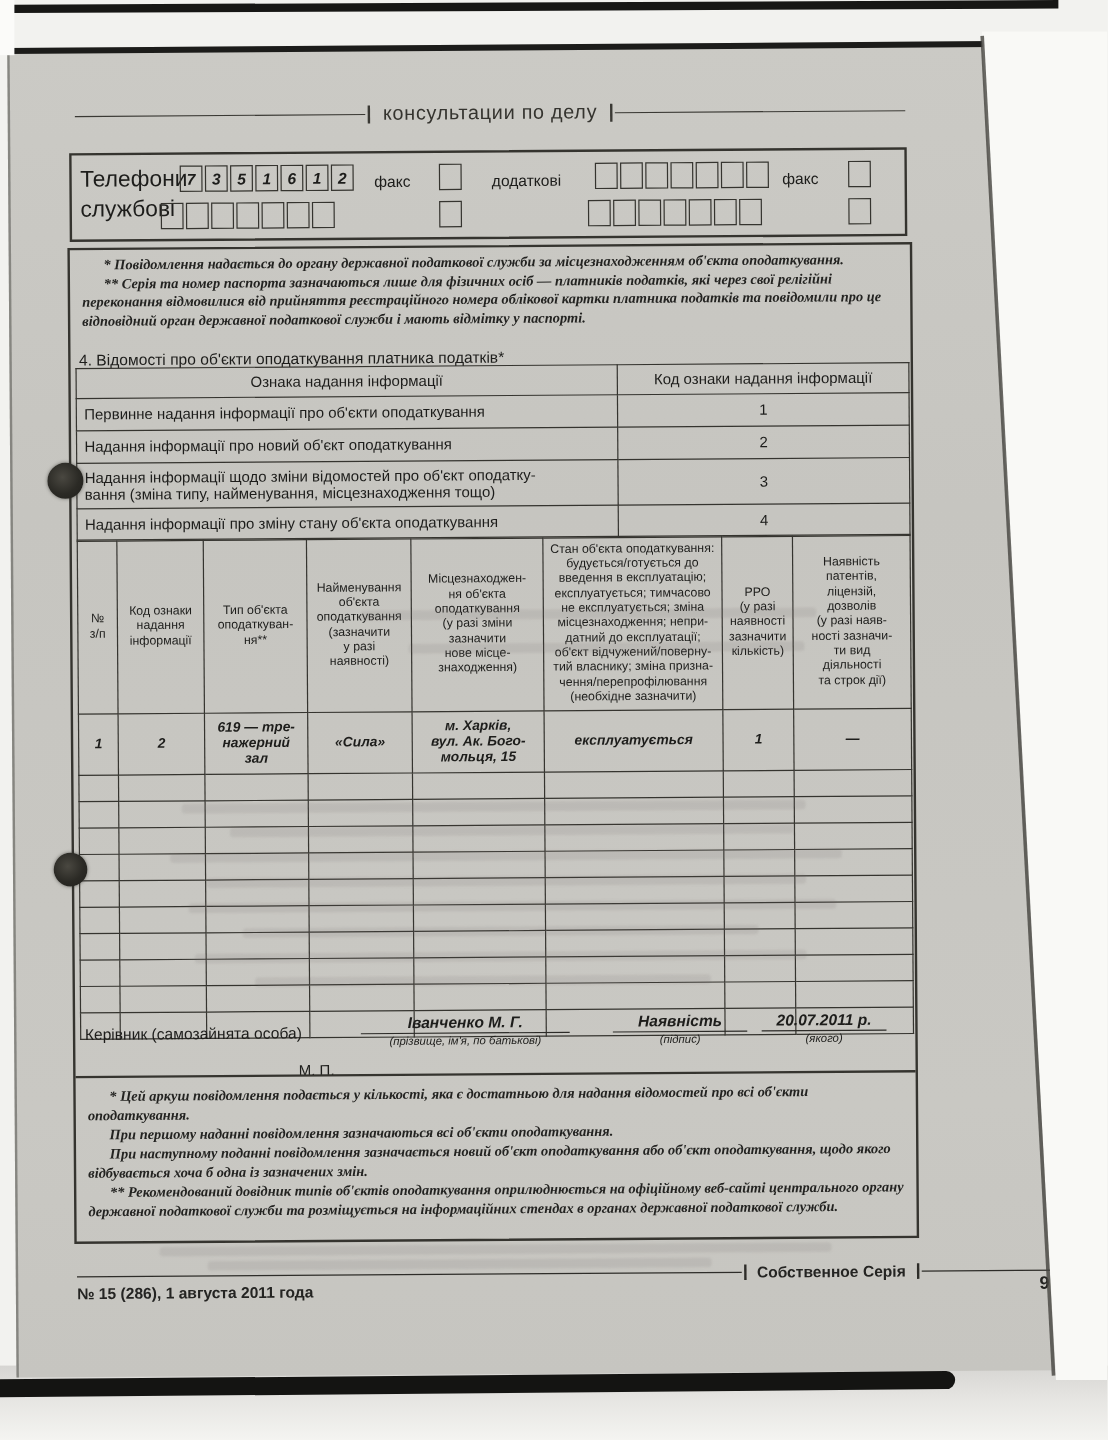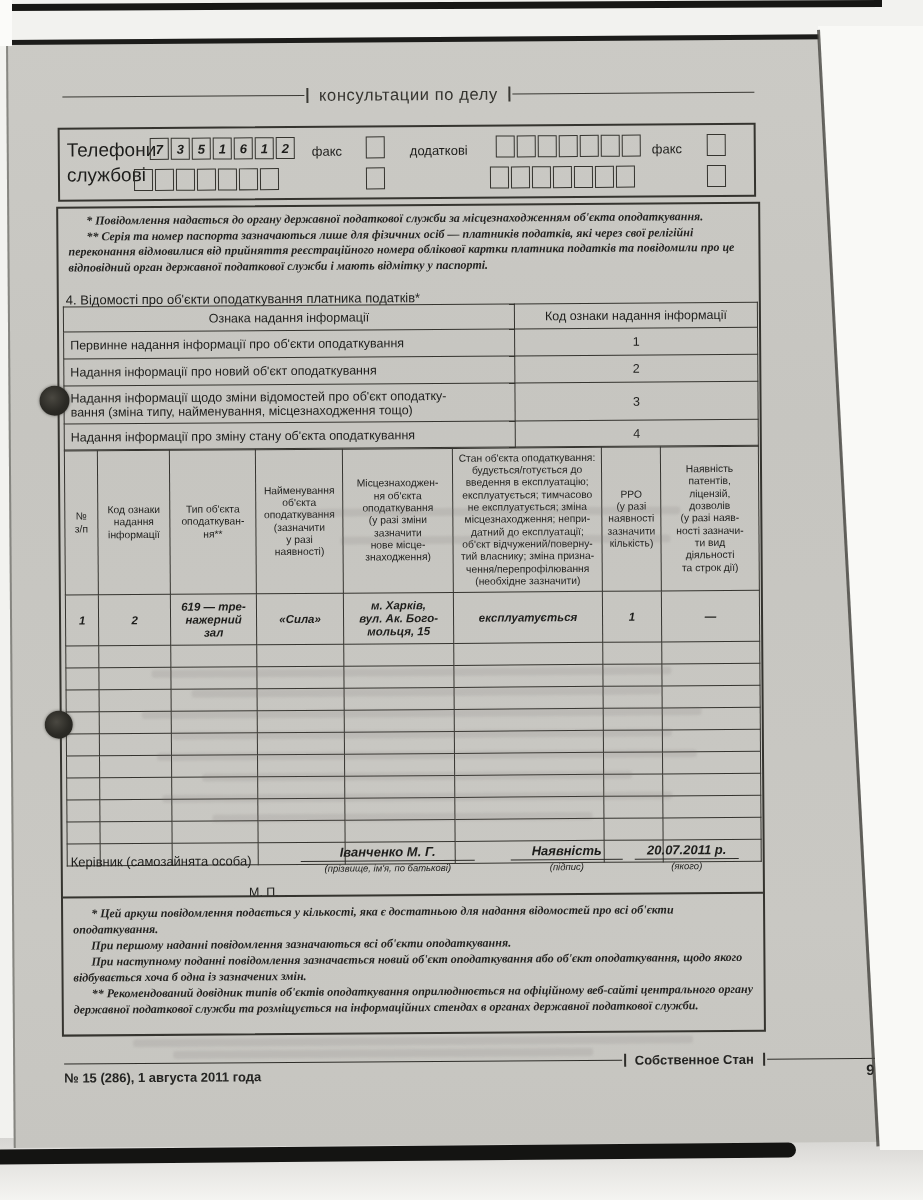--- a/index.html
+++ b/index.html
@@ -408,21 +408,21 @@
       <div class="ghost" style="left:150px;top:607px;width:380px;"></div>
       <div class="ghost" style="left:240px;top:302px;width:380px;"></div>
       <div class="ghost" style="left:280px;top:330px;width:330px;"></div>
     </div>
 
     <div class="hole h1"></div>
     <div class="hole h2"></div>
 
     <div class="footer-rule">
       <span class="fr-left"></span>
-      <span class="fr-label">Собственное Стан</span>
+      <span class="fr-label">Собственное Серія</span>
       <span class="fr-right"></span>
     </div>
     <div class="footer-issue">№ 15 (286), 1 августа 2011 года</div>
     <div class="footer-num">9</div>
 
     <div class="ghost" style="left:120px;top:1000px;width:560px;"></div>
     <div class="ghost" style="left:160px;top:1012px;width:420px;"></div>
   </div>
 
   <div class="right-overlay"></div>

